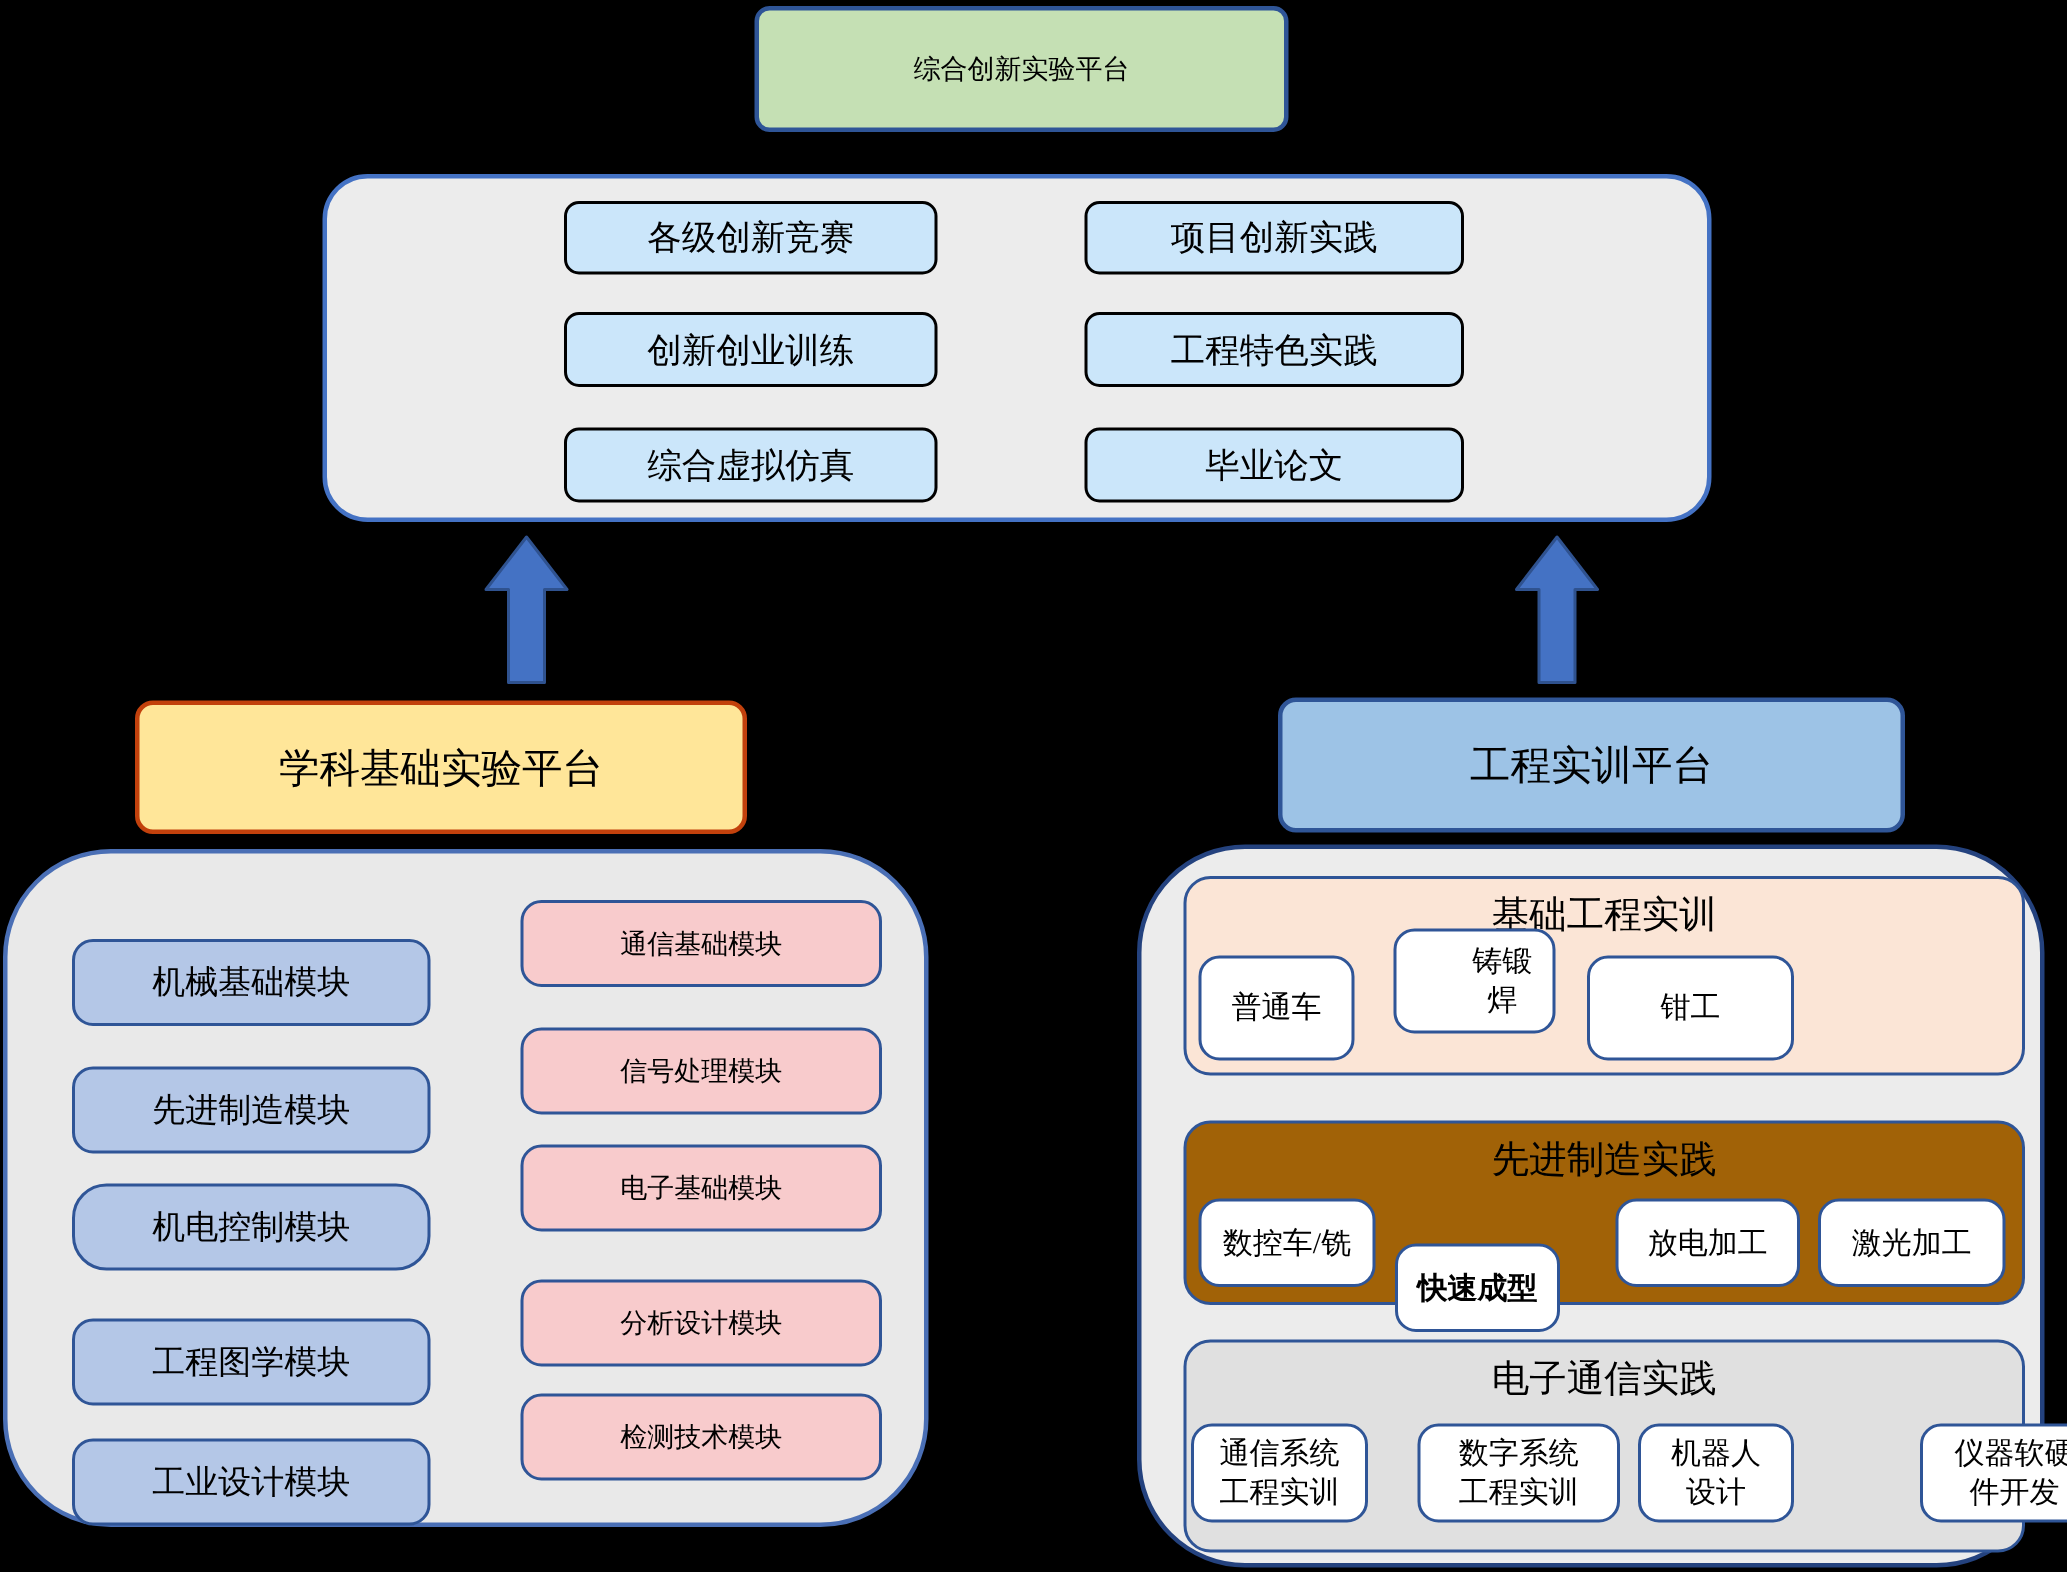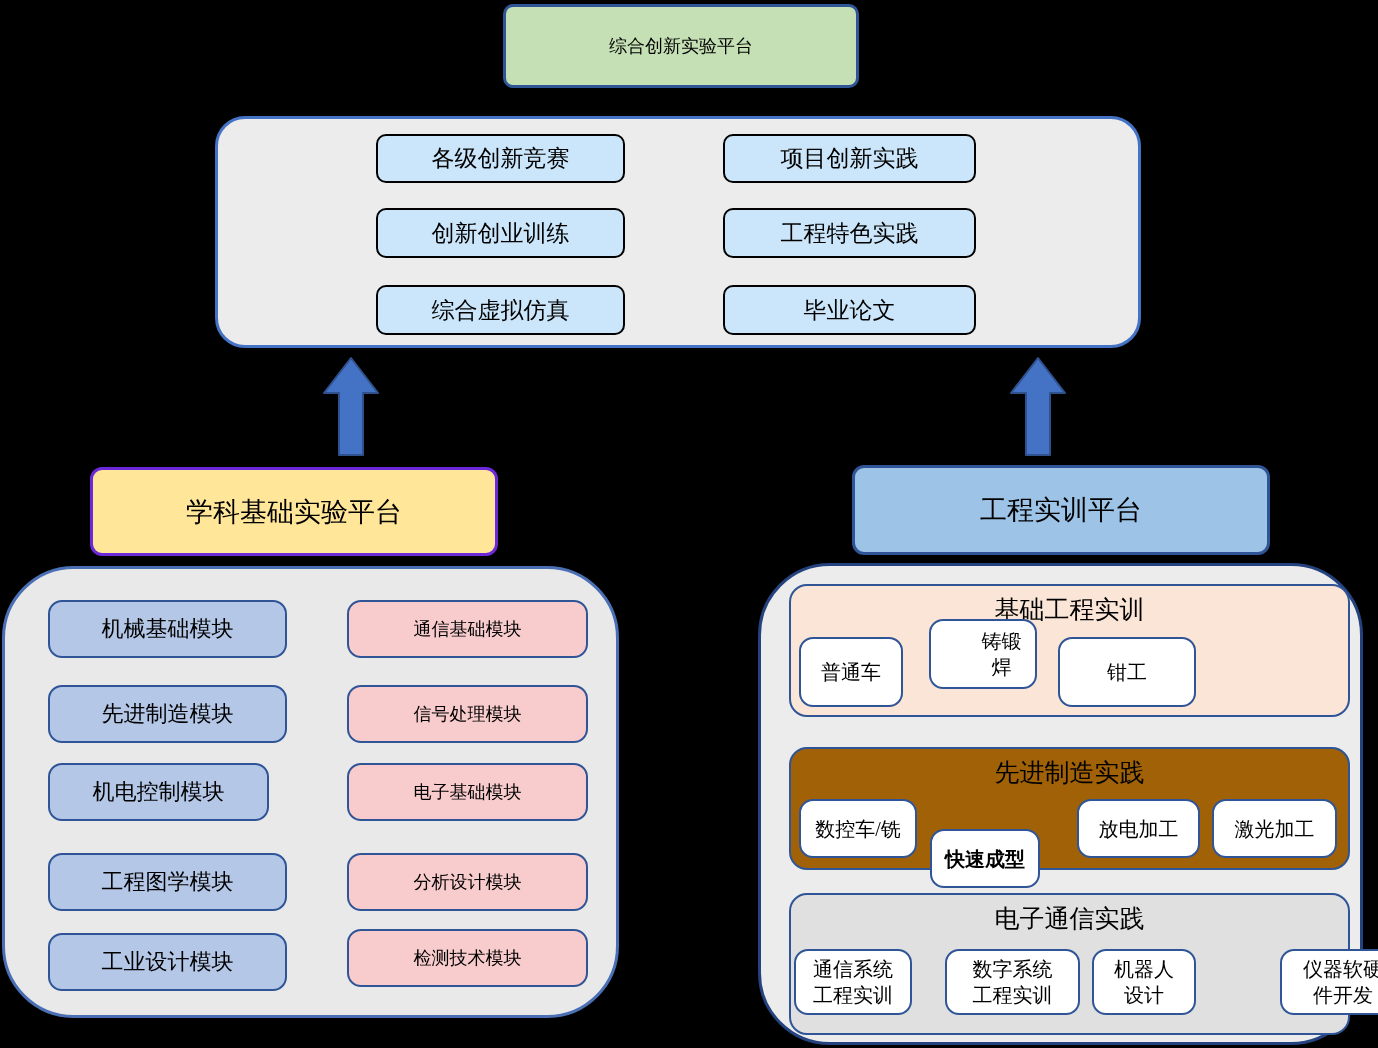--- a/index.html
+++ b/index.html
@@ -16,25 +16,25 @@
     position:absolute;box-sizing:border-box;
     display:flex;align-items:center;justify-content:center;
     text-align:center;
   }
   
   .green-box{background:#c5e0b4;border:3px solid #2f5597;border-radius:10px;font-size:18px;}
   
   .center-panel{background:#ececec;border:3px solid #4472c4;border-radius:30px;}
   .cbox{background:#cbe6fa;border:2.5px solid #000;border-radius:10px;font-size:23px;}
   
-  .yellow-box{background:#ffe699;border:3px solid #6d28d9;border-radius:12px;font-size:27px;}
+  .yellow-box{background:#ffe699;border:3px solid #c2410c;border-radius:12px;font-size:27px;}
   .blue-box{background:#9dc3e6;border:3px solid #2f5597;border-radius:12px;font-size:27px;}
   
   .left-panel{background:#e9e9e9;border:3px solid #406fb5;border-radius:72px;border-color:#4a6fb5;}
-  .mod-blue{background:#b4c7e7;border:2.5px solid #2f5597;border-radius:14px;font-size:22px;}
+  .mod-blue{background:#b4c7e7;border:2.5px solid #2f5597;border-radius:14px;font-size:22px;margin-top:26px;}
   .mod-pink{background:#f8cbcc;border:2.5px solid #2f5597;border-radius:14px;font-size:18px;}
   
   .right-panel{background:#ececec;border:3px solid #24427e;border-radius:72px;}
   .section{position:absolute;box-sizing:border-box;border:2.5px solid #2f5597;border-radius:18px;}
   .sec-peach{background:#fbe5d6;}
   .sec-blue{background:#a16207;}
   .sec-grey{background:#e0e0e0;}
   .section-title{
     position:absolute;left:0;right:0;top:7px;
     text-align:center;font-size:25px;
@@ -92,21 +92,21 @@
   </div>
 
   <div class="abs left-panel" style="left:2px;top:566px;width:617px;height:452px;"></div>
 
   <div class="box mod-blue" style="left:48px;top:600px;width:239px;height:58px;">
     <span>机械基础模块</span>
   </div>
   <div class="box mod-blue" style="left:48px;top:685px;width:239px;height:58px;">
     <span>先进制造模块</span>
   </div>
-  <div class="box mod-blue" style="left:48px;top:763px;width:221px;height:58px;">
+  <div class="box mod-blue" style="left:48px;top:763px;width:239px;height:58px;border-radius:23px;">
     <span>机电控制模块</span>
   </div>
   <div class="box mod-blue" style="left:48px;top:853px;width:239px;height:58px;">
     <span>工程图学模块</span>
   </div>
   <div class="box mod-blue" style="left:48px;top:933px;width:239px;height:58px;">
     <span>工业设计模块</span>
   </div>
 
   <div class="box mod-pink" style="left:347px;top:600px;width:241px;height:58px;">

